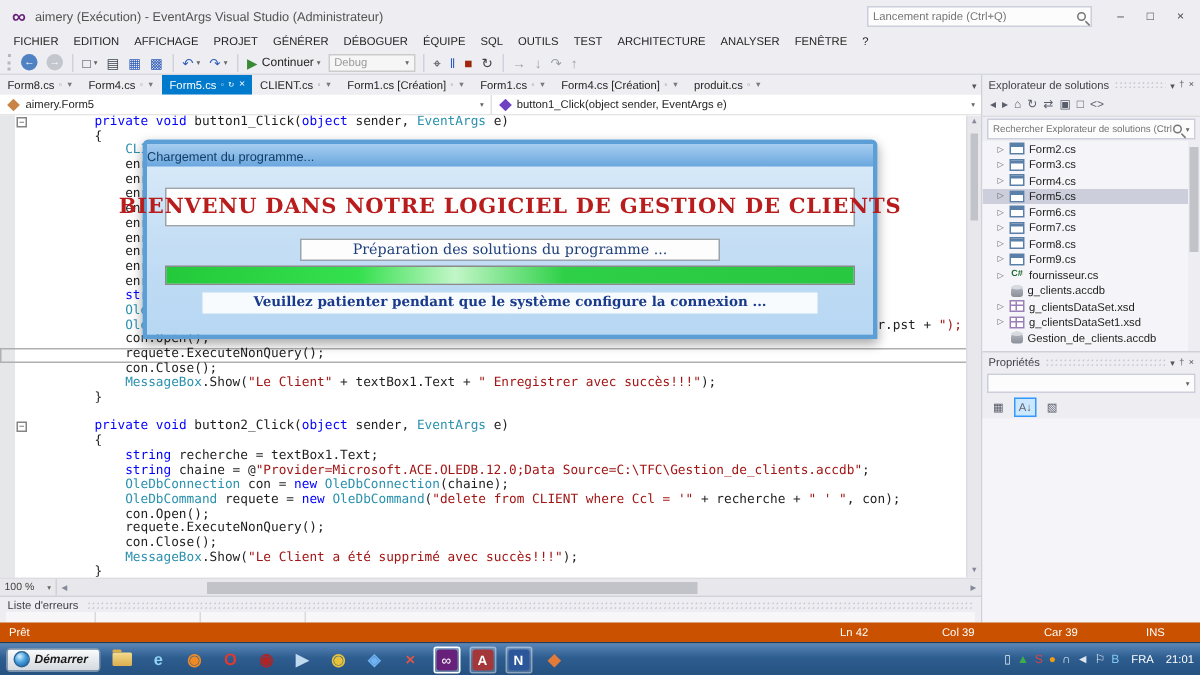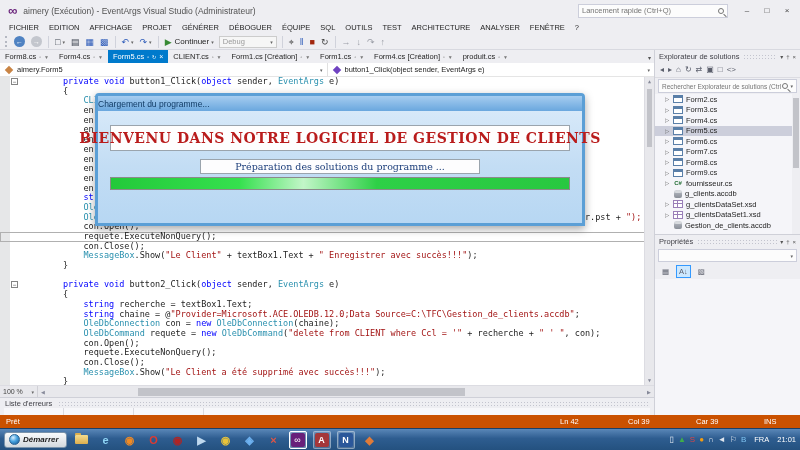--- a/index.html
+++ b/index.html
@@ -586,16 +586,19 @@
     <div class="dlg-body">
       <div class="dlg-banner">
         <span>BIENVENU DANS NOTRE LOGICIEL DE GESTION DE CLIENTS</span>
       </div>
       <div class="dlg-label">
         <span>Préparation des solutions du programme ...</span>
       </div>
       <div class="dlg-progress">
         <div class="fill" style="width: 100%;"></div>
       </div>
+      <div class="dlg-msg">
+        <span>Veuillez patienter pendant que le système configure la connexion ...</span>
+      </div>
     </div>
   </div>
 
 </div>
 
 </body></html>

